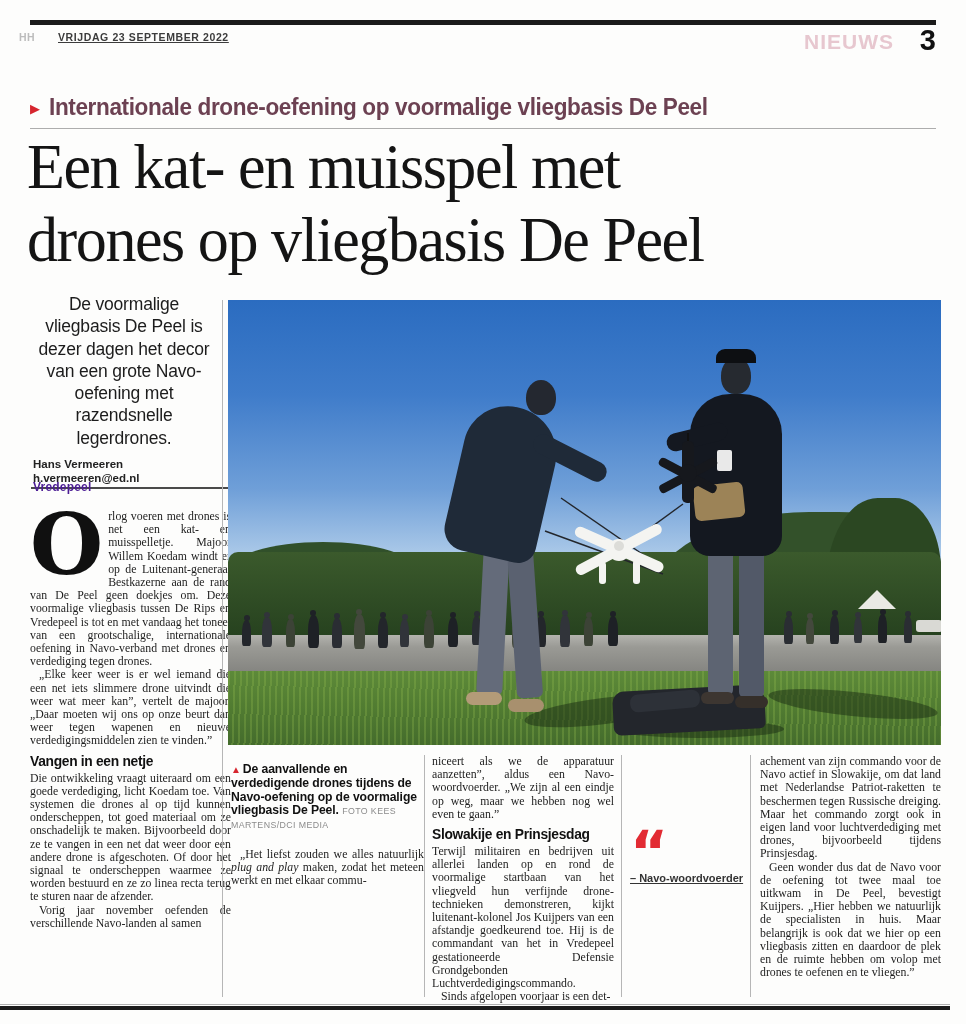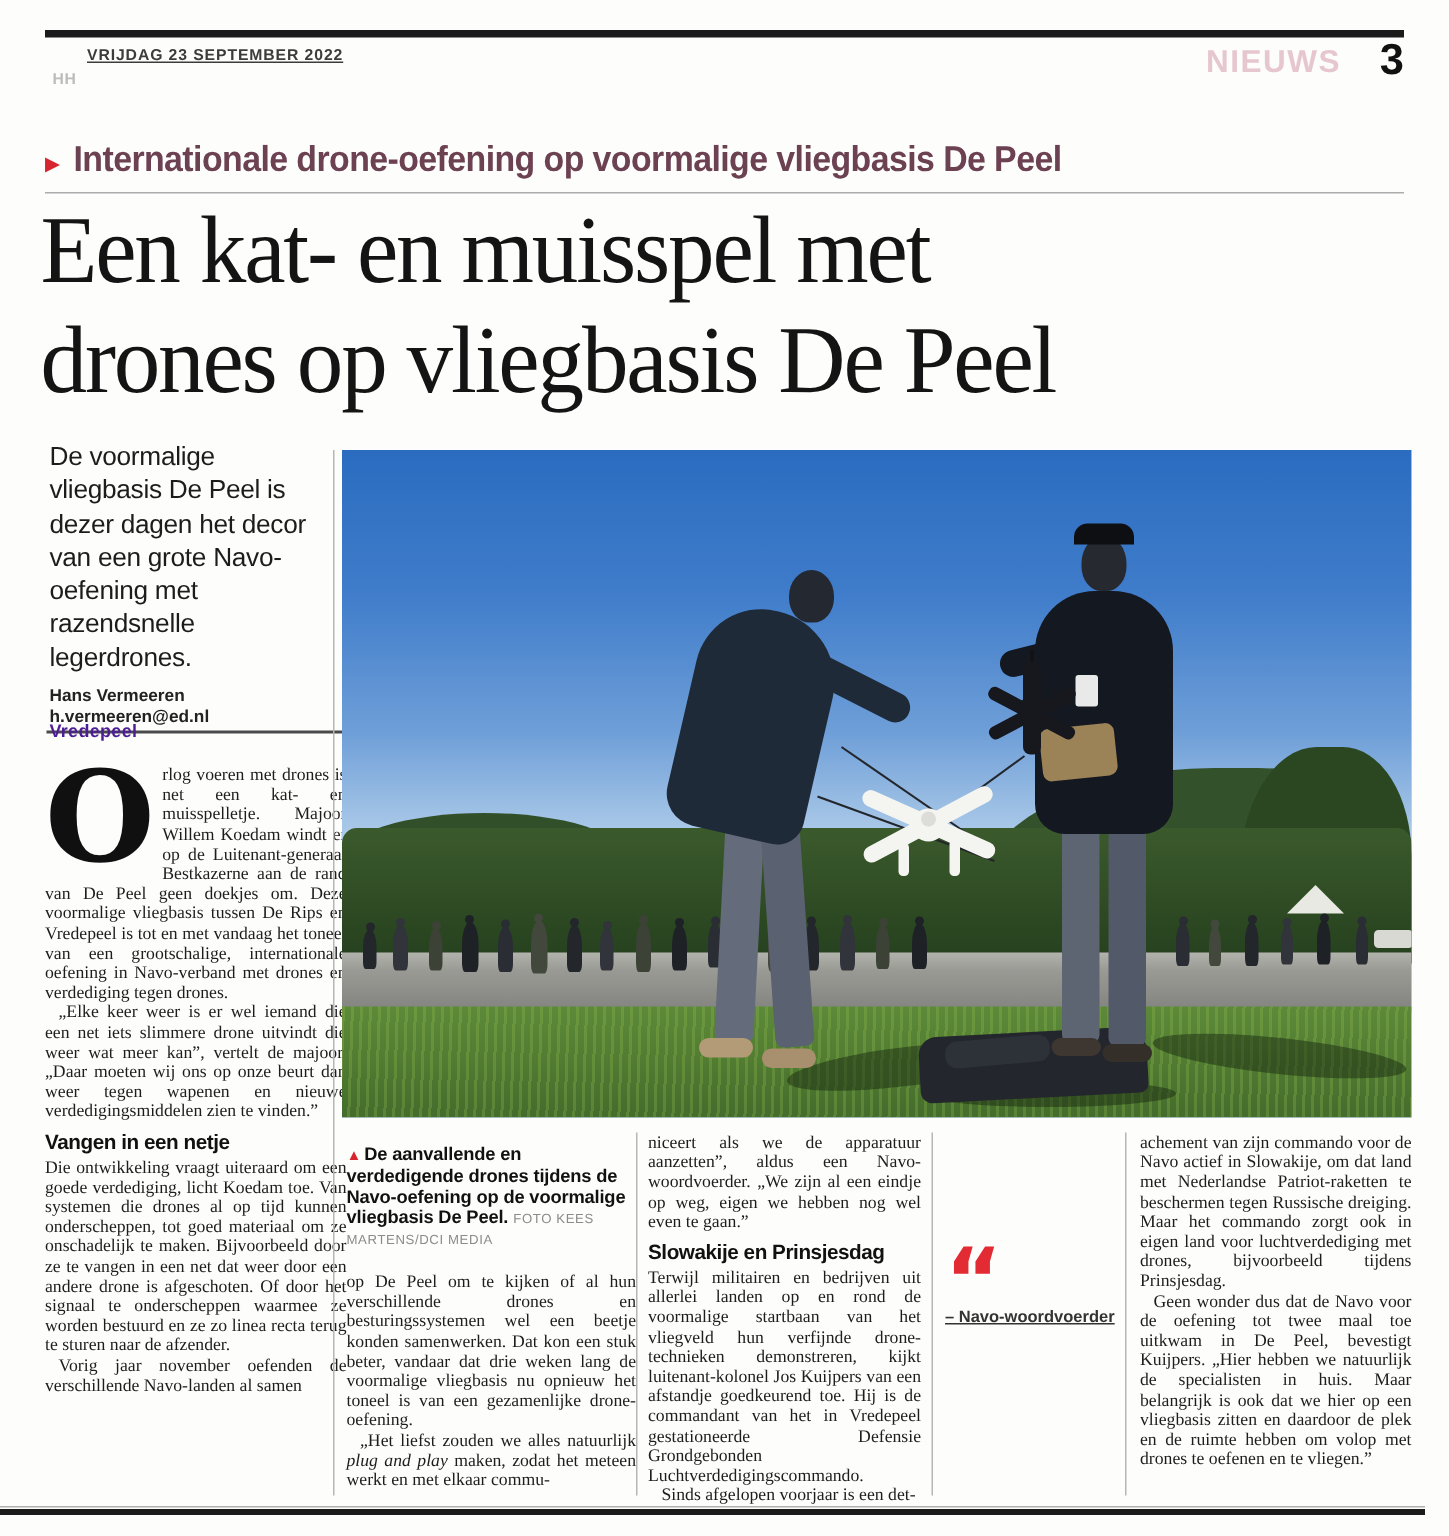--- a/index.html
+++ b/index.html
@@ -2,37 +2,37 @@
 <html lang="nl"><head>
 <meta charset="utf-8">
 <style>
   html,body{margin:0;padding:0;background:#e9e9e9;}
   .page{position:relative;width:966px;height:1024px;background:#fdfdfc;margin:0 auto;
         font-family:"Liberation Sans",sans-serif;overflow:hidden;}
   .abs{position:absolute;}
 
   
   .toprule{left:30px;top:20px;width:906px;height:5px;background:#1b1b1b;}
-  .agency{left:35px;top:31px;font:700 10.5px "Liberation Sans",sans-serif;color:#bcbcbc;letter-spacing:.5px;margin-top:16px;}
+  .agency{left:19px;top:31px;font:700 10.5px "Liberation Sans",sans-serif;color:#bcbcbc;letter-spacing:.5px;}
   .pagedate{left:58px;top:31px;font:700 10.5px "Liberation Sans",sans-serif;color:#3c3c3c;letter-spacing:.6px;text-decoration:underline;}
   .section{right:72px;top:30px;font:700 21px "Liberation Sans",sans-serif;color:#e7c7cf;letter-spacing:1px;}
   .pagenum{right:30px;top:24px;font:700 29px "Liberation Sans",sans-serif;color:#111;}
 
   
   .kicker{left:30px;top:94px;display:flex;align-items:center;gap:9px;}
   .kicker-bullet{color:#d6252e;font-size:13px;line-height:1;transform:translateY(1px);}
   .kicker-text{display:inline-block;transform:scaleX(.94);transform-origin:left center;
                font:700 24px/1.1 "Liberation Sans",sans-serif;color:#6c4152;letter-spacing:-.4px;}
   .kickrule{left:30px;top:128px;width:906px;height:1px;background:#adadad;}
   .headline{left:27px;top:130px;width:920px;font-family:"Liberation Serif",serif;color:#141414;
             font-weight:500;font-size:64px;line-height:73px;letter-spacing:-1.5px;
             transform:scaleX(.97);transform-origin:left top;}
 
   
-  .intro{left:33px;top:293px;width:182px;font:400 17.5px/22.3px "Liberation Sans",sans-serif;color:#1c1c1c;letter-spacing:-.2px;}
+  .intro{left:33px;top:293px;width:182px;font:400 17.5px/22.3px "Liberation Sans",sans-serif;color:#1c1c1c;letter-spacing:-.2px;text-align:center;}
   .byline{left:33px;top:457px;width:190px;font:700 11.5px/14px "Liberation Sans",sans-serif;color:#222;}
   .bylinerule{left:31px;top:487px;width:201px;height:2px;background:#4a4a4a;}
   .dateline{left:33px;top:480px;font:700 12px/14px "Liberation Sans",sans-serif;color:#4c1d95;letter-spacing:.2px;}
 
   .bodycol{font:400 11.8px/13.2px "Liberation Serif",serif;color:#1d1d1d;text-align:justify;hyphens:auto;}
   .bodycol p{margin:0;}
   .bodycol p.indent{text-indent:9px;}
   .col1{left:30px;top:510px;width:201px;}
   .dropcap{float:left;font:700 84px/64px "DejaVu Serif",serif;color:#101010;margin:3px 5px 0 0;}
   .subhead{font:700 13.8px/15px "Liberation Sans",sans-serif;color:#111;letter-spacing:-.3px;margin:6px 0 3px;}
@@ -230,26 +230,25 @@
     <span class="cap-arrow">▲</span><span>De aanvallende en verdedigende drones tijdens de Navo-oefening op de voormalige vliegbasis De Peel.</span>
     <span class="credit">FOTO KEES MARTENS/DCI MEDIA</span>
   </div>
 
   <div class="abs vdiv" style="left:222px;top:300px;height:697px"></div>
   <div class="abs vdiv" style="left:424px;top:755px;height:242px"></div>
   <div class="abs vdiv" style="left:621px;top:755px;height:242px"></div>
   <div class="abs vdiv" style="left:750px;top:755px;height:242px"></div>
 
   <div class="abs bodycol col2">
-    <p>op De Peel om te kijken of al hun verschillende drones en besturingssystemen wel een beetje konden samenwerken. Dat kon een stuk beter, vandaar dat drie weken lang de voormalige vliegbasis nu opnieuw het toneel is van een gezamenlijke drone-oefening.</p>
     <p class="indent"><span>„Het liefst zouden we alles natuurlijk </span><span class="ital">plug and play</span><span> maken, zodat het meteen werkt en met elkaar commu-</span></p>
   </div>
 
   <div class="abs bodycol col3">
-    <p>niceert als we de apparatuur aanzetten”, aldus een Navo-woordvoerder. „We zijn al een eindje op weg, eigen we hebben nog wel even te gaan.”</p>
+    <p>niceert als we de apparatuur aanzetten”, aldus een Navo-woordvoerder. „We zijn al een eindje op weg, maar we hebben nog wel even te gaan.”</p>
     <div class="subhead">Slowakije en Prinsjesdag</div>
     <p>Terwijl militairen en bedrijven uit allerlei landen op en rond de voormalige startbaan van het vliegveld hun verfijnde drone-technieken demonstreren, kijkt luitenant-kolonel Jos Kuijpers van een afstandje goedkeurend toe. Hij is de commandant van het in Vredepeel gestationeerde Defensie Grondgebonden Luchtverdedigingscommando.</p>
     <p class="indent">Sinds afgelopen voorjaar is een det-</p>
   </div>
 
   <div class="abs pq">
     <div class="pq-mark">“</div>
     <div class="pq-attr">– Navo-woordvoerder</div>
   </div>
 

